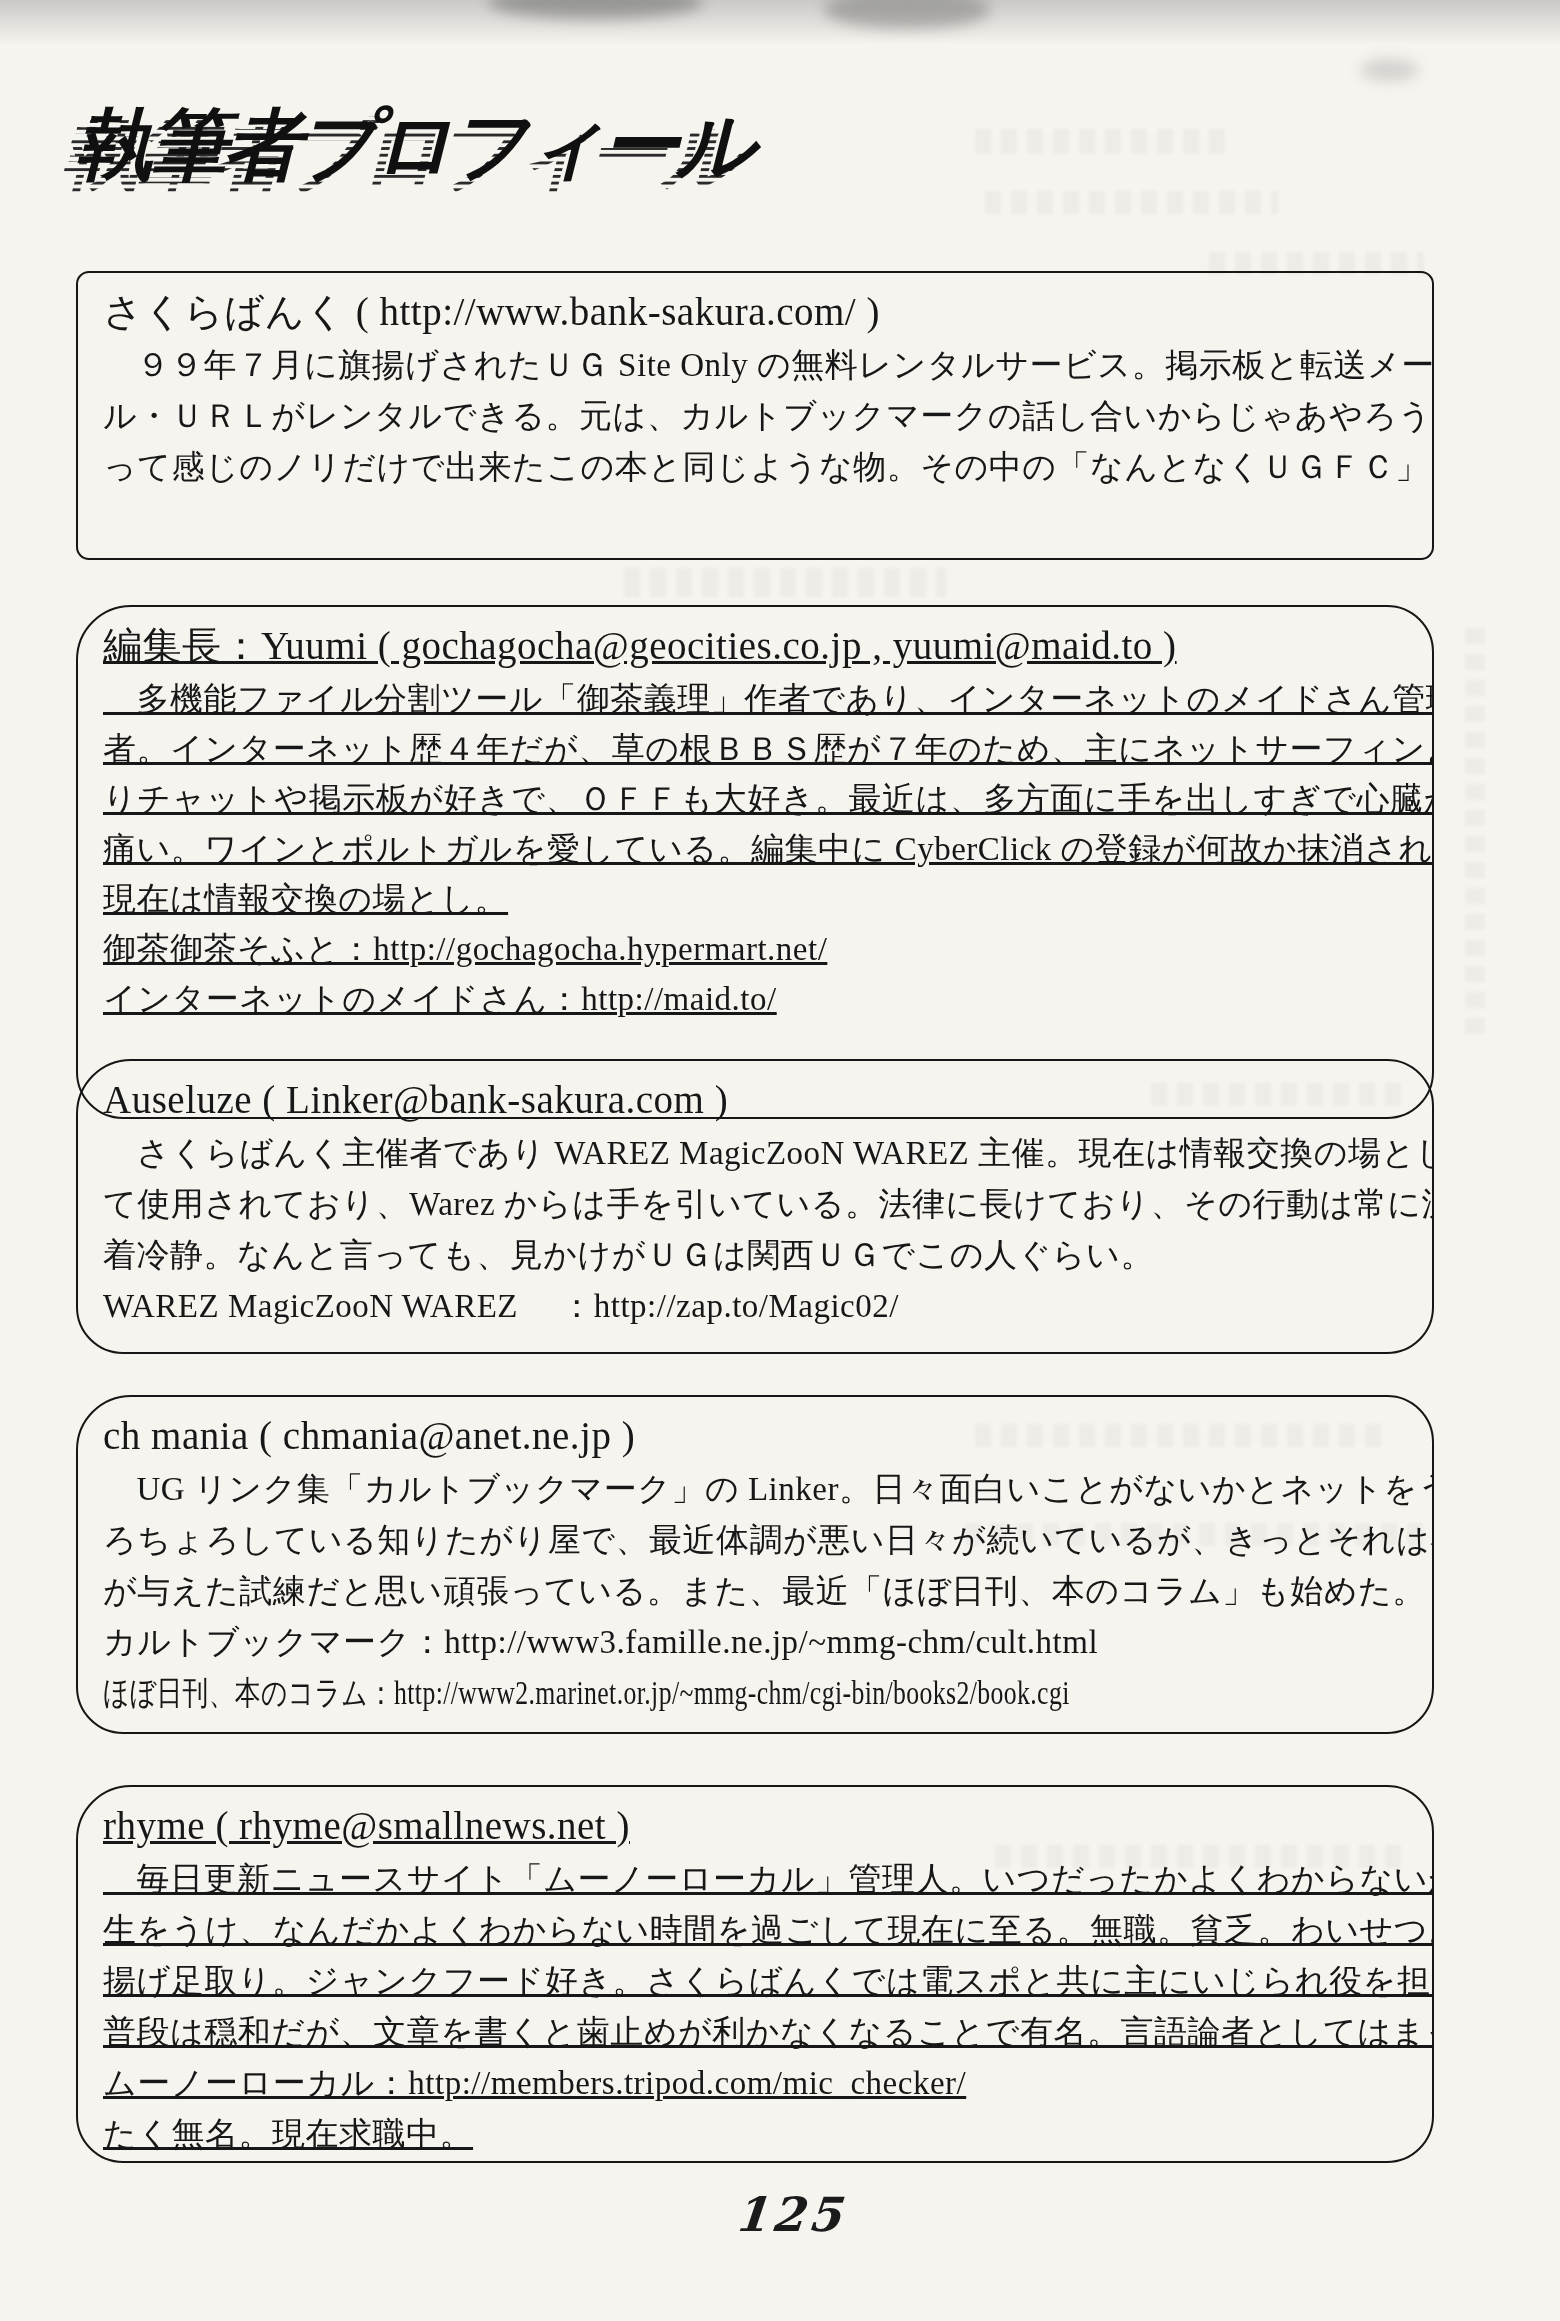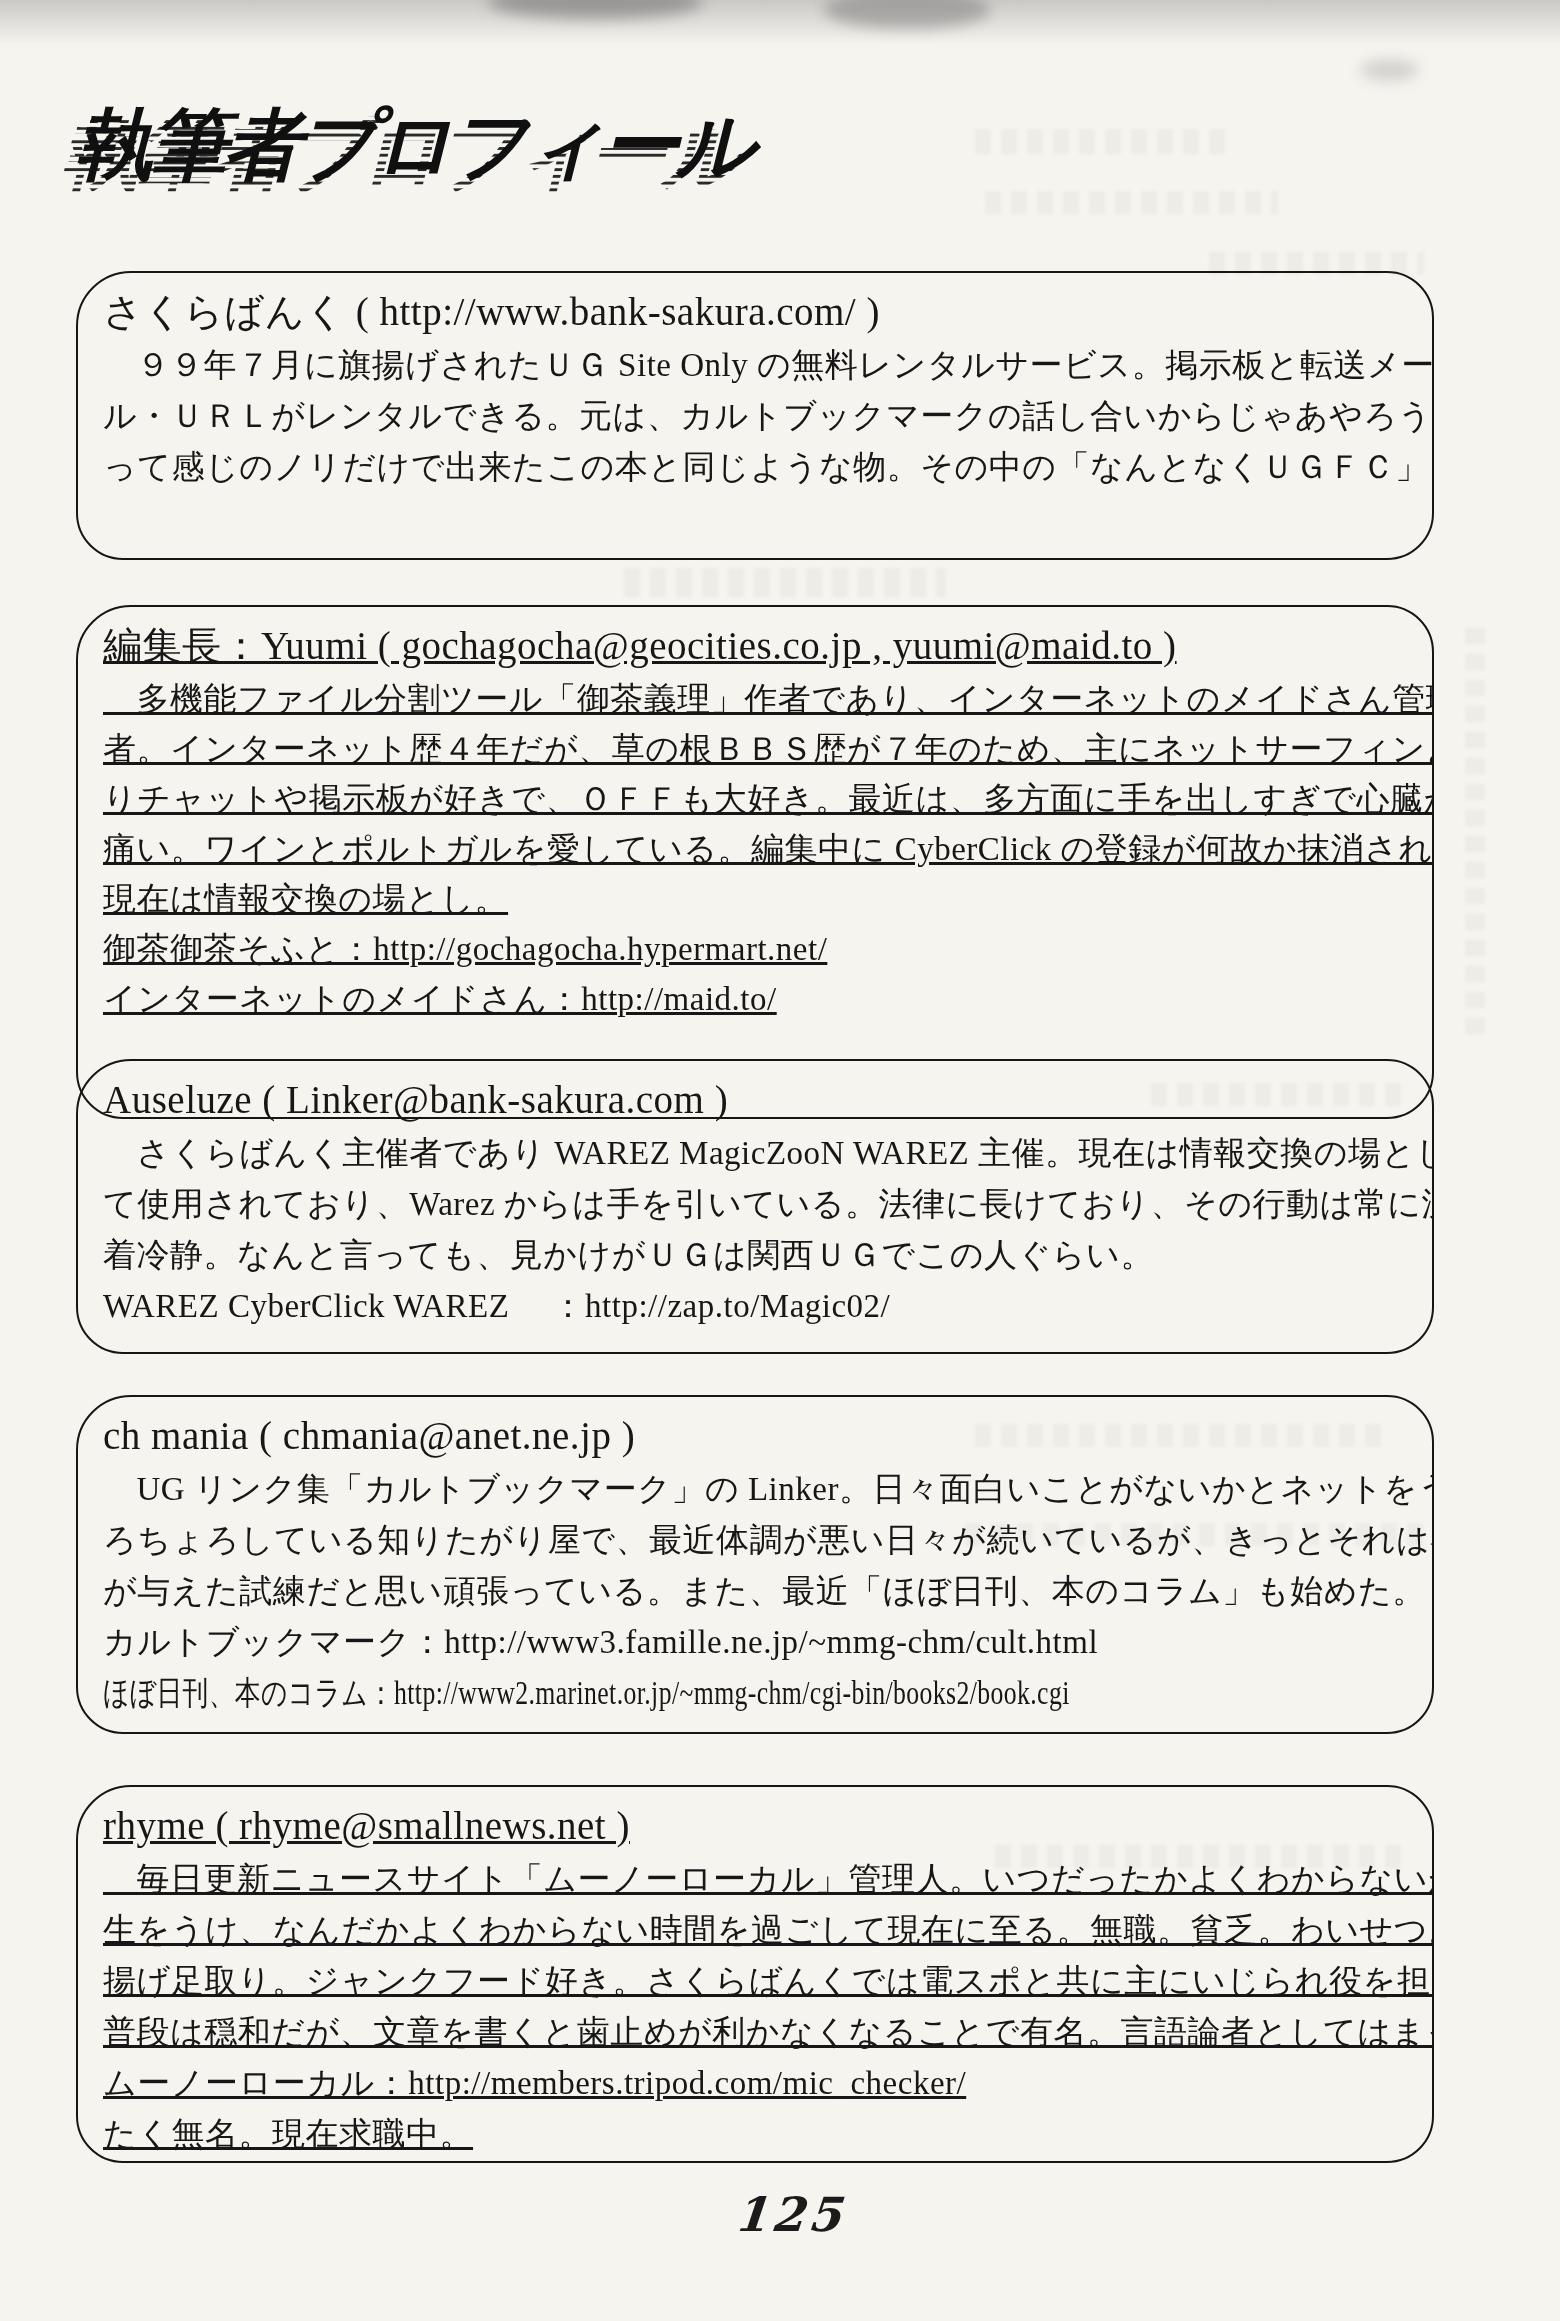--- a/index.html
+++ b/index.html
@@ -53,21 +53,21 @@
   
   .profile-box {
     position:absolute; left:76px; width:1358px;
     box-sizing:border-box;
     border:2.9px solid #161616;
     border-radius:55px 47px 47px 47px;
     padding:9.8px 25px 0 25px;
     overflow:hidden;
     background:transparent;
   }
-  .box-1 { top:271px; height:289px; }
+  .box-1 { top:271px; height:289px;border-radius:13px; }
   .box-2 { top:605px; height:514px;text-decoration:underline; }
   .box-3 { top:1059px; height:295px; }
   .box-4 { top:1395px; height:339px; }
   .box-5 { top:1785px; height:378px;text-decoration:underline; }
 
   .profile-header {
     font-size:39px; line-height:57px; white-space:nowrap;
     letter-spacing:0.5px;
   }
   .line {
@@ -134,21 +134,21 @@
           <div class="line">インターネットのメイドさん：http://maid.to/</div>
         </div>
   </section>
 
   <section class="profile-box box-3">
     <div class="profile-header">Auseluze ( Linker@bank-sakura.com )</div>
     <div class="profile-lines">
           <div class="line">　さくらばんく主催者であり WAREZ MagicZooN WAREZ 主催。現在は情報交換の場とし</div>
           <div class="line">て使用されており、Warez からは手を引いている。法律に長けており、その行動は常に沈</div>
           <div class="line">着冷静。なんと言っても、見かけがＵＧは関西ＵＧでこの人ぐらい。</div>
-          <div class="line">WAREZ CyberClick WAREZ 　：http://zap.to/Magic02/</div>
+          <div class="line">WAREZ MagicZooN WAREZ 　：http://zap.to/Magic02/</div>
         </div>
   </section>
 
   <section class="profile-box box-4">
     <div class="profile-header">ch mania ( chmania@anet.ne.jp )</div>
     <div class="profile-lines">
           <div class="line">　UG リンク集「カルトブックマーク」の Linker。日々面白いことがないかとネットをう</div>
           <div class="line">ろちょろしている知りたがり屋で、最近体調が悪い日々が続いているが、きっとそれは神様</div>
           <div class="line">が与えた試練だと思い頑張っている。また、最近「ほぼ日刊、本のコラム」も始めた。</div>
           <div class="line">カルトブックマーク：http://www3.famille.ne.jp/~mmg-chm/cult.html</div>

